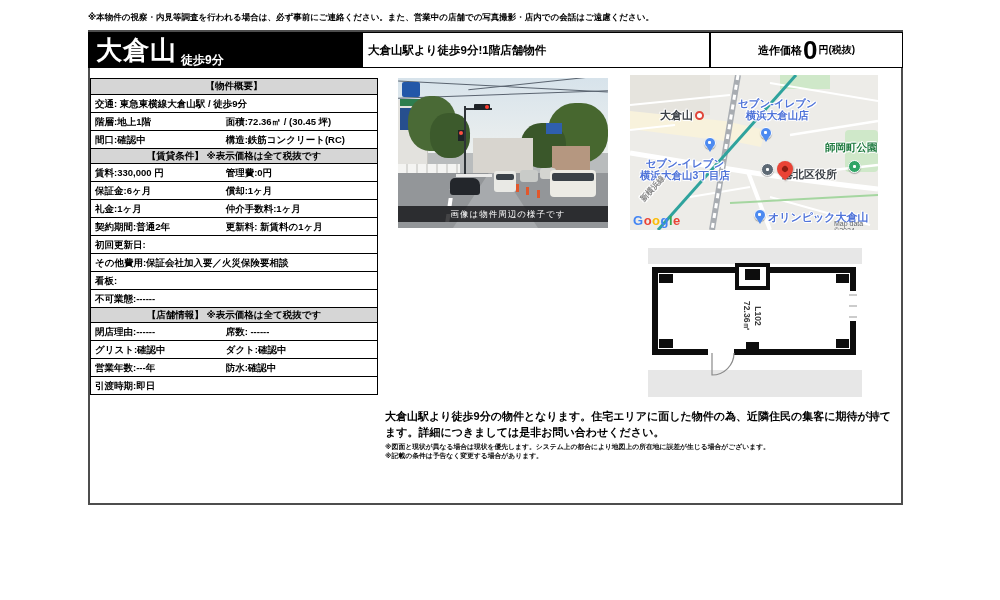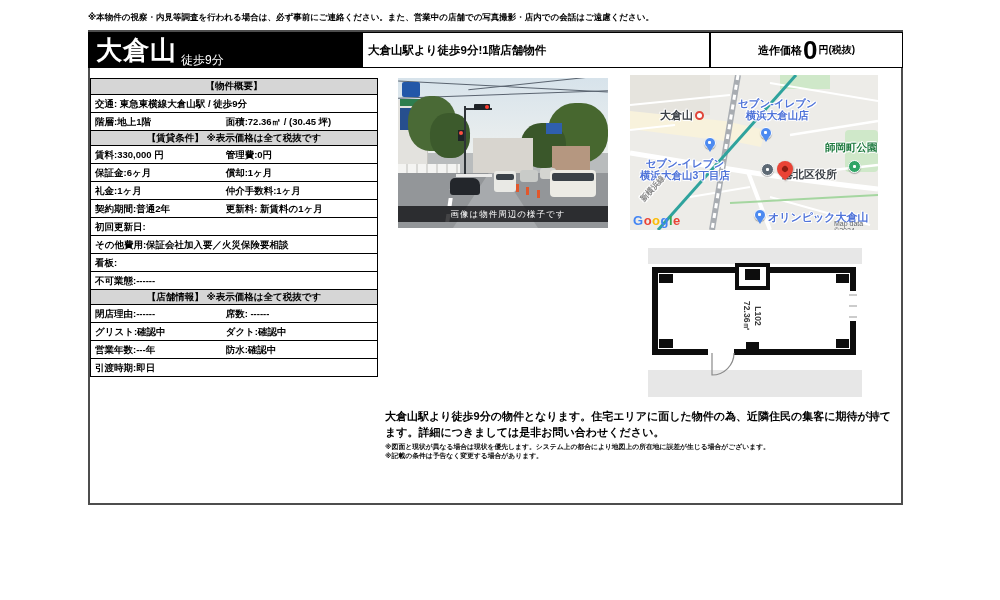--- a/index.html
+++ b/index.html
@@ -9,21 +9,21 @@
 
   
   #disclaimer{left:88px;top:12px;font-size:8.5px;font-weight:bold;color:#000;border-bottom:2px solid #000;padding-bottom:16px;white-space:nowrap}
 
   
   #doc{left:88px;top:30px;width:815px;height:475px;border:2px solid #4d4d4d;background:#fff}
 
   
   #hdr-black{left:88px;top:32px;width:274px;height:36px;background:#000;color:#fff;display:flex;align-items:center;padding-left:8px}
   #hdr-black .big{font-size:26px;font-weight:bold;letter-spacing:1px}
-  #hdr-black .small{font-size:12px;font-weight:normal;margin-left:4px;margin-top:20px}
+  #hdr-black .small{font-size:12px;font-weight:bold;margin-left:4px;margin-top:20px}
   #hdr-mid{left:362px;top:32px;width:348px;height:36px;border:1px solid #000;display:flex;align-items:center;padding-left:5px;font-size:11.5px;font-weight:bold;background:#fff}
   #hdr-right{left:710px;top:32px;width:193px;height:36px;border:1px solid #000;border-left:1px solid #000;display:flex;align-items:center;justify-content:center;background:#fff}
   #hdr-right .lbl{font-size:11px;font-weight:bold}
   #hdr-right .zero{font-size:26px;font-weight:bold;line-height:26px;margin:0 1px}
   #hdr-right .unit{font-size:10px;font-weight:bold}
 
   
   #tbl{left:90px;top:78px;width:288px;border:1px solid #000;background:#fff}
   .trow{border-top:1px solid #000;height:18px;line-height:17px;font-size:9.5px;font-weight:bold;padding:0 4px;white-space:nowrap;overflow:hidden}
   .trow:first-child{border-top:none}
@@ -117,20 +117,21 @@
   <div class="abs" id="hdr-right">
     <span class="lbl">造作価格</span>
     <span class="zero">0</span>
     <span class="unit">円(税抜)</span>
   </div>
 
   <div class="abs" id="tbl">
     <div class="trow thead">【物件概要】</div>
     <div class="trow">交通: 東急東横線大倉山駅 / 徒歩9分</div>
     <div class="trow two"><span class="c1">階層:地上1階</span><span class="c2">面積:72.36㎡ / (30.45 坪)</span></div>
+    <div class="trow two"><span class="c1">間口:確認中</span><span class="c2">構造:鉄筋コンクリート(RC)</span></div>
     <div class="trow thead">【賃貸条件】 ※表示価格は全て税抜です</div>
     <div class="trow two"><span class="c1">賃料:330,000 円</span><span class="c2">管理費:0円</span></div>
     <div class="trow two"><span class="c1">保証金:6ヶ月</span><span class="c2">償却:1ヶ月</span></div>
     <div class="trow two"><span class="c1">礼金:1ヶ月</span><span class="c2">仲介手数料:1ヶ月</span></div>
     <div class="trow two"><span class="c1">契約期間:普通2年</span><span class="c2">更新料: 新賃料の1ヶ月</span></div>
     <div class="trow">初回更新日:</div>
     <div class="trow">その他費用:保証会社加入要／火災保険要相談</div>
     <div class="trow">看板:</div>
     <div class="trow">不可業態:------</div>
     <div class="trow thead">【店舗情報】 ※表示価格は全て税抜です</div>

